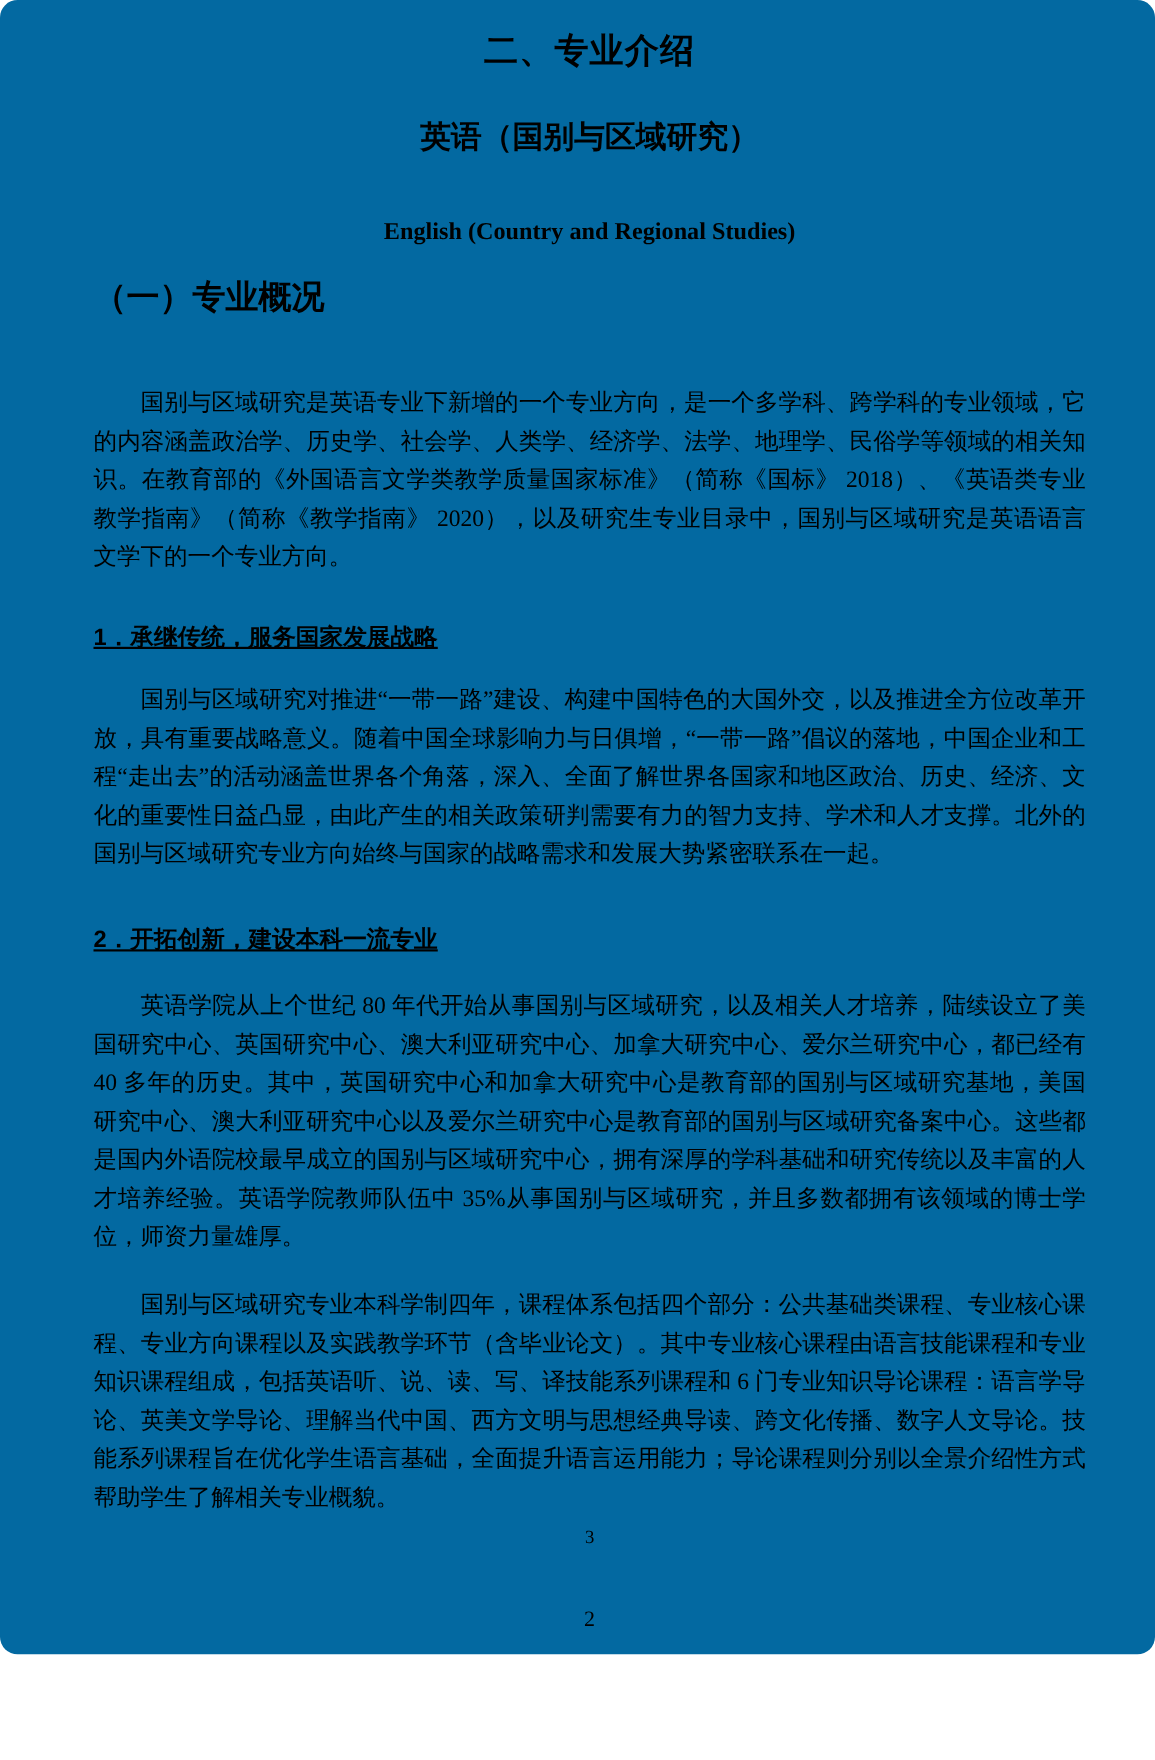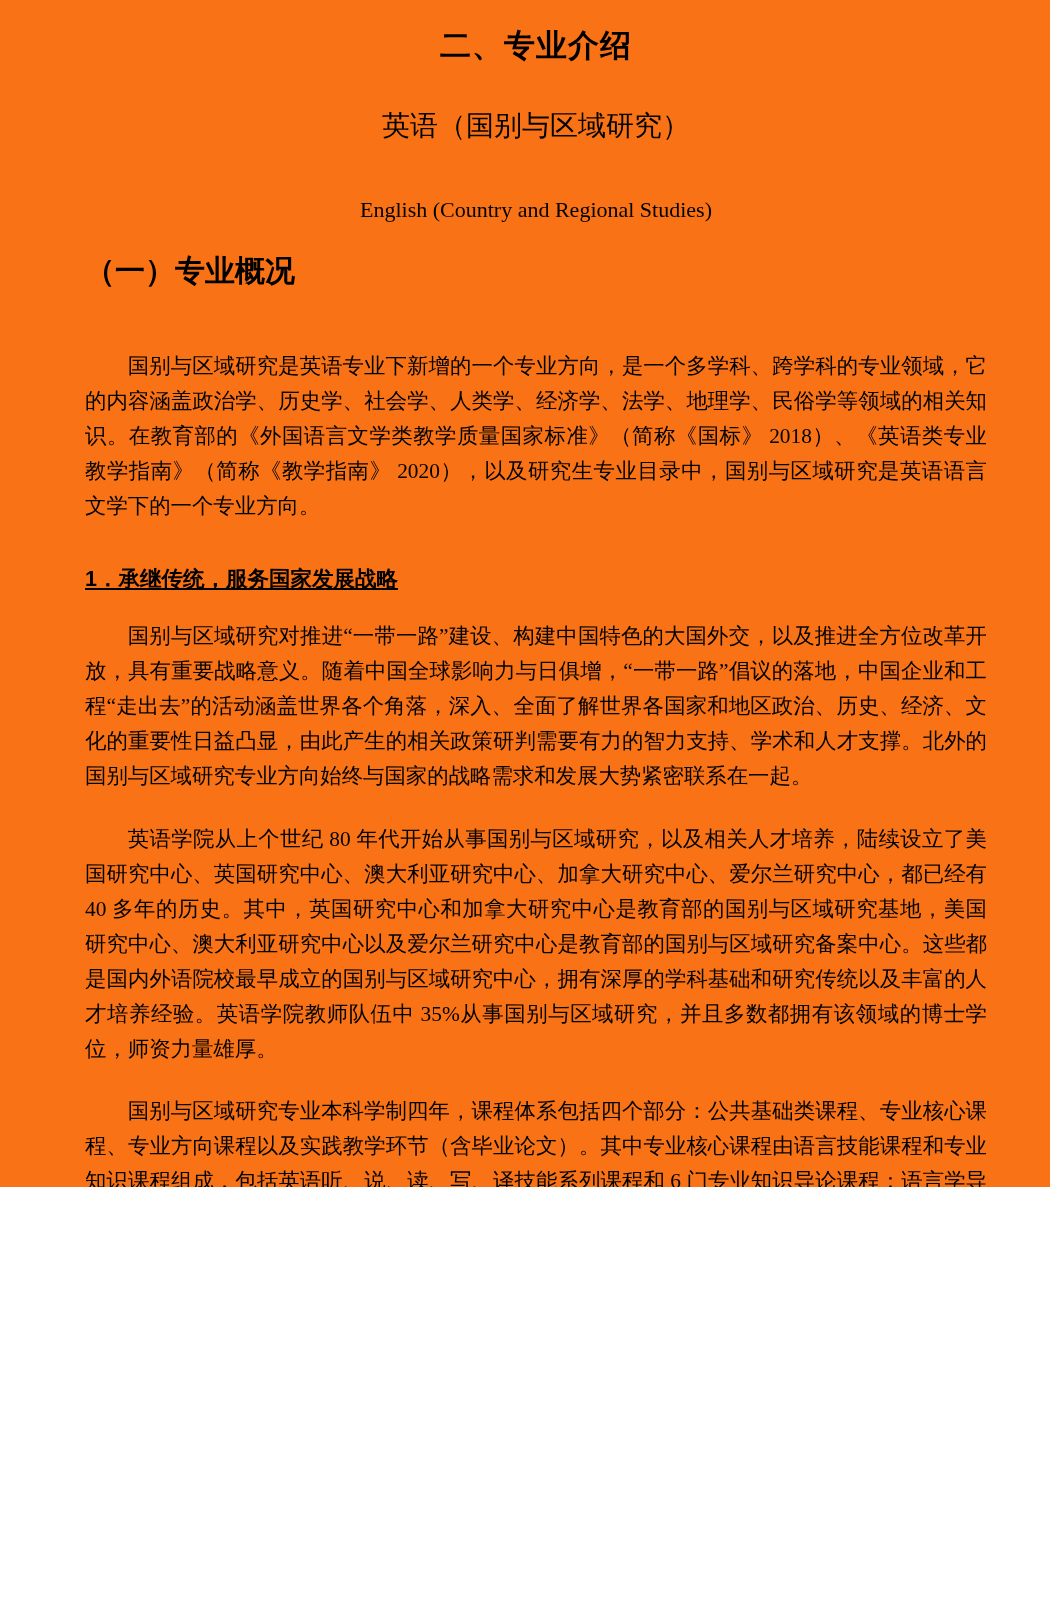--- a/index.html
+++ b/index.html
@@ -3,49 +3,50 @@
 <meta charset="utf-8">
 <style>
   html, body {
     margin: 0;
     padding: 0;
     background: #ffffff;
   }
   .page {
     position: relative;
     width: 1050px;
-    height: 1187px;
-    background: #f97316;
+    height: 1504px;
+    background: #0369a1;
     color: #000000;
     box-sizing: border-box;
     padding: 25px 63px 0 85px;
     font-family: "Liberation Serif", serif;
     overflow: hidden;
+    border-radius: 16px;
   }
   .doc-title {
     margin: 0;
     font-size: 31px;
     line-height: 42px;
     font-weight: bold;
     text-align: center;
     font-family: "Liberation Sans", sans-serif;
     letter-spacing: 1px;
   }
   .major-title-cn {
     margin: 40px 0 0 0;
     font-size: 28px;
     line-height: 38px;
-    font-weight: normal;
+    font-weight: bold;
     text-align: center;
   }
   .major-title-en {
     margin: 50px 0 0 0;
     font-size: 22px;
     line-height: 30px;
-    font-weight: normal;
+    font-weight: bold;
     text-align: center;
     font-family: "Liberation Serif", serif;
   }
   .section-heading {
     margin: 30px 0 0 0;
     font-size: 30px;
     line-height: 32px;
     font-weight: bold;
     font-family: "Liberation Sans", sans-serif;
   }
@@ -98,20 +99,21 @@
   <div class="major-title-en">English (Country and Regional Studies)</div>
 
   <div class="section-heading">（一）专业概况</div>
 
   <p class="para p-intro">国别与区域研究是英语专业下新增的一个专业方向，是一个多学科、跨学科的专业领域，它的内容涵盖政治学、历史学、社会学、人类学、经济学、法学、地理学、民俗学等领域的相关知识。在教育部的《外国语言文学类教学质量国家标准》（简称《国标》 2018）、《英语类专业教学指南》（简称《教学指南》 2020），以及研究生专业目录中，国别与区域研究是英语语言文学下的一个专业方向。</p>
 
   <div class="sub-heading h1">1．承继传统，服务国家发展战略</div>
 
   <p class="para p-s1">国别与区域研究对推进“一带一路”建设、构建中国特色的大国外交，以及推进全方位改革开放，具有重要战略意义。随着中国全球影响力与日俱增，“一带一路”倡议的落地，中国企业和工程“走出去”的活动涵盖世界各个角落，深入、全面了解世界各国家和地区政治、历史、经济、文化的重要性日益凸显，由此产生的相关政策研判需要有力的智力支持、学术和人才支撑。北外的国别与区域研究专业方向始终与国家的战略需求和发展大势紧密联系在一起。</p>
 
+  <div class="sub-heading h2">2．开拓创新，建设本科一流专业</div>
 
   <p class="para p-s2">英语学院从上个世纪 80 年代开始从事国别与区域研究，以及相关人才培养，陆续设立了美国研究中心、英国研究中心、澳大利亚研究中心、加拿大研究中心、爱尔兰研究中心，都已经有 40 多年的历史。其中，英国研究中心和加拿大研究中心是教育部的国别与区域研究基地，美国研究中心、澳大利亚研究中心以及爱尔兰研究中心是教育部的国别与区域研究备案中心。这些都是国内外语院校最早成立的国别与区域研究中心，拥有深厚的学科基础和研究传统以及丰富的人才培养经验。英语学院教师队伍中 35%从事国别与区域研究，并且多数都拥有该领域的博士学位，师资力量雄厚。</p>
 
 
   <p class="para p-s3a">国别与区域研究专业本科学制四年，课程体系包括四个部分：公共基础类课程、专业核心课程、专业方向课程以及实践教学环节（含毕业论文）。其中专业核心课程由语言技能课程和专业知识课程组成，包括英语听、说、读、写、译技能系列课程和 6 门专业知识导论课程：语言学导论、英美文学导论、理解当代中国、西方文明与思想经典导读、跨文化传播、数字人文导论。技能系列课程旨在优化学生语言基础，全面提升语言运用能力；导论课程则分别以全景介绍性方式帮助学生了解相关专业概貌。</p>
 
 
   <div class="inner-pageno">3</div>
 
   <div class="outer-pageno">2</div>

